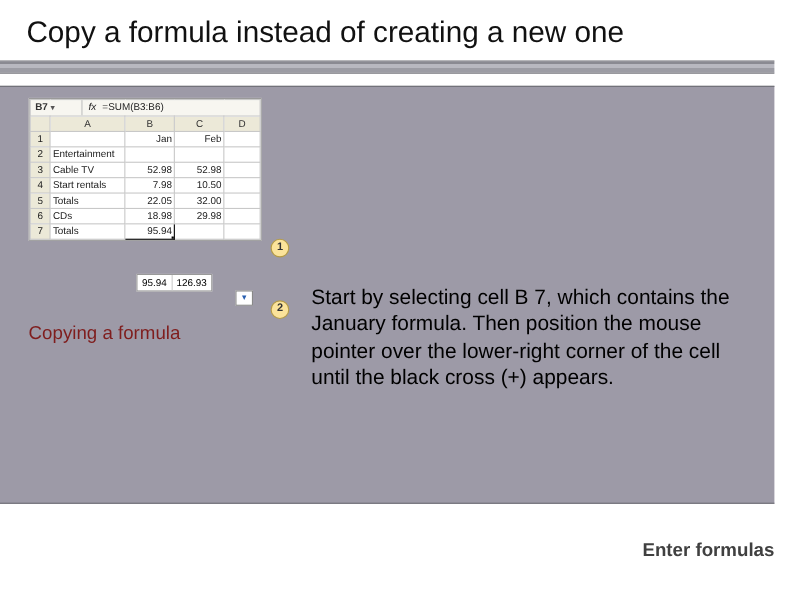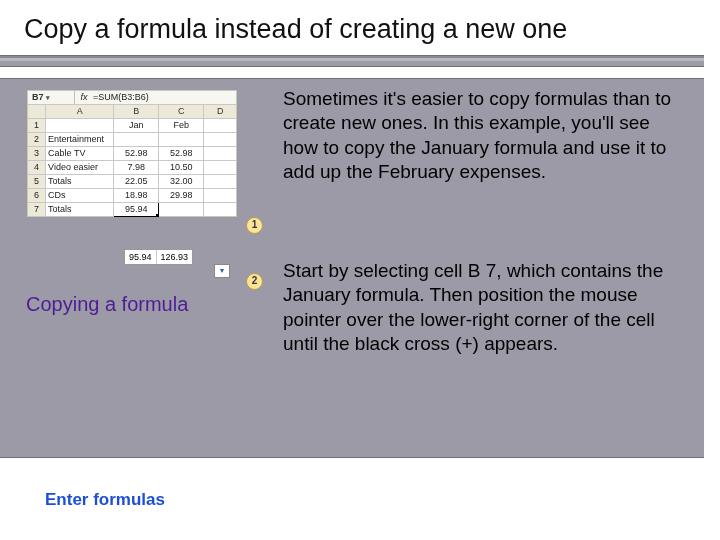--- a/index.html
+++ b/index.html
@@ -62,22 +62,22 @@
     position: absolute;
     left: 26px;
     top: 10px;
     width: 228px;
   }
   .caption {
     position: absolute;
     top: 204px;
     left: 0;
     right: 0;
-    font-size: 20px;
-    color: #4c1d95;
+    font-size: 17px;
+    color: #7f1d1d;
   }
 
   
   .sheet {
     width: 210px;
     background: #ffffff;
     border: 1px solid #9a9a9a;
     font-family: Arial, sans-serif;
     font-size: 9px;
     color: #222;
@@ -100,22 +100,22 @@
     background: #ece9d8;
     font-weight: 400;
     text-align: center;
     color: #333;
   }
   .rowhdr {
     background: #ece9d8;
     text-align: center;
     width: 14px;
   }
-  .tbl td.r { text-align: center; }
-  .tbl td.c { text-align: center; }
+  .tbl td.r { text-align: right; }
+  .tbl td.c { text-align: right; }
   .colA { width: 64px; }
   .colB { width: 42px; }
   .colC { width: 42px; }
   .colD { width: 30px; }
   .selcell {
     border: 1px solid #000 !important;
     position: relative;
   }
   .selcell::after {
     content: "";
@@ -199,23 +199,23 @@
   }
   .p1 { top: 8px; }
   .p2 { top: 180px; }
 
   
   .footer {
     position: absolute;
     left: 0;
     right: 0;
     bottom: 30px;
-    text-align: left;
+    text-align: right;
     font: 700 17px Arial, sans-serif;
-    color: #1d4ed8;
+    color: #404040;
     margin-left: 45px;
   }
 </style>
 </head>
 <body>
 
 <div class="slide">
 
   <div class="title-wrap">
     <div class="title">Copy a formula instead of creating a new one</div>
@@ -262,21 +262,21 @@
           </tr>
           <tr>
             <td class="rowhdr">3</td>
             <td>Cable TV</td>
             <td class="r">52.98</td>
             <td class="r">52.98</td>
             <td></td>
           </tr>
           <tr>
             <td class="rowhdr">4</td>
-            <td>Video easier</td>
+            <td>Start rentals</td>
             <td class="r">7.98</td>
             <td class="r">10.50</td>
             <td></td>
           </tr>
           <tr>
             <td class="rowhdr">5</td>
             <td>Totals</td>
             <td class="r">22.05</td>
             <td class="r">32.00</td>
             <td></td>
@@ -304,19 +304,18 @@
         <div class="cell">126.93</div>
       </div>
       <div class="tag">▾</div>
 
       <div class="callout co1">1</div>
       <div class="callout co2">2</div>
 
       <div class="caption">Copying a formula</div>
     </div>
 
-    <div class="para p1">Sometimes it's easier to copy formulas than to create new ones. In this example, you'll see how to copy the January formula and use it to add up the February expenses.</div>
     <div class="para p2">Start by selecting cell B 7, which contains the January formula. Then position the mouse pointer over the lower-right corner of the cell until the black cross (+) appears.</div>
 
   </div>
 
   <div class="footer">Enter formulas</div>
 </div>
 
 </body></html>

